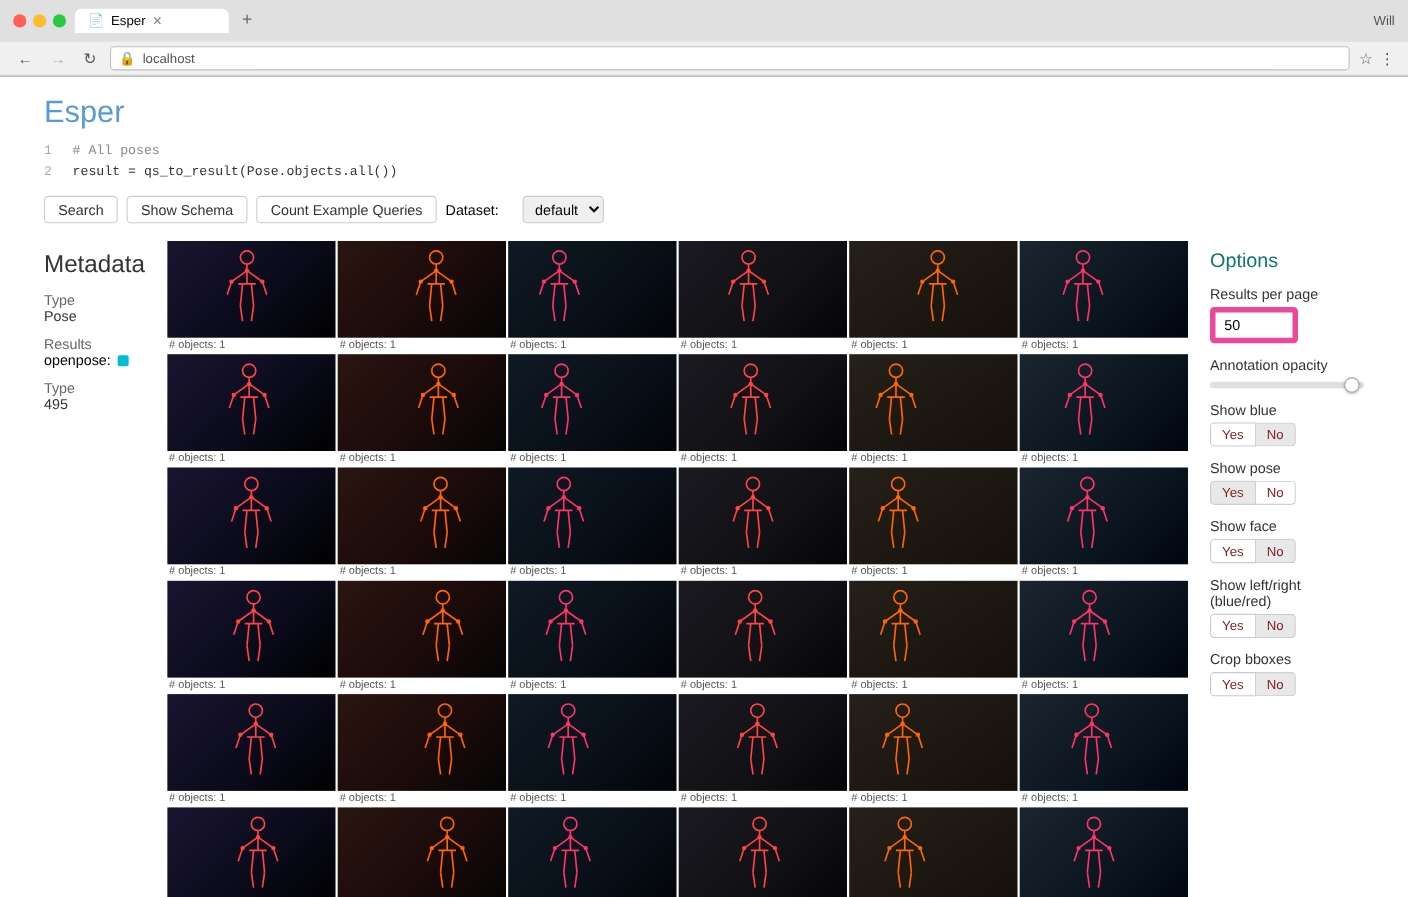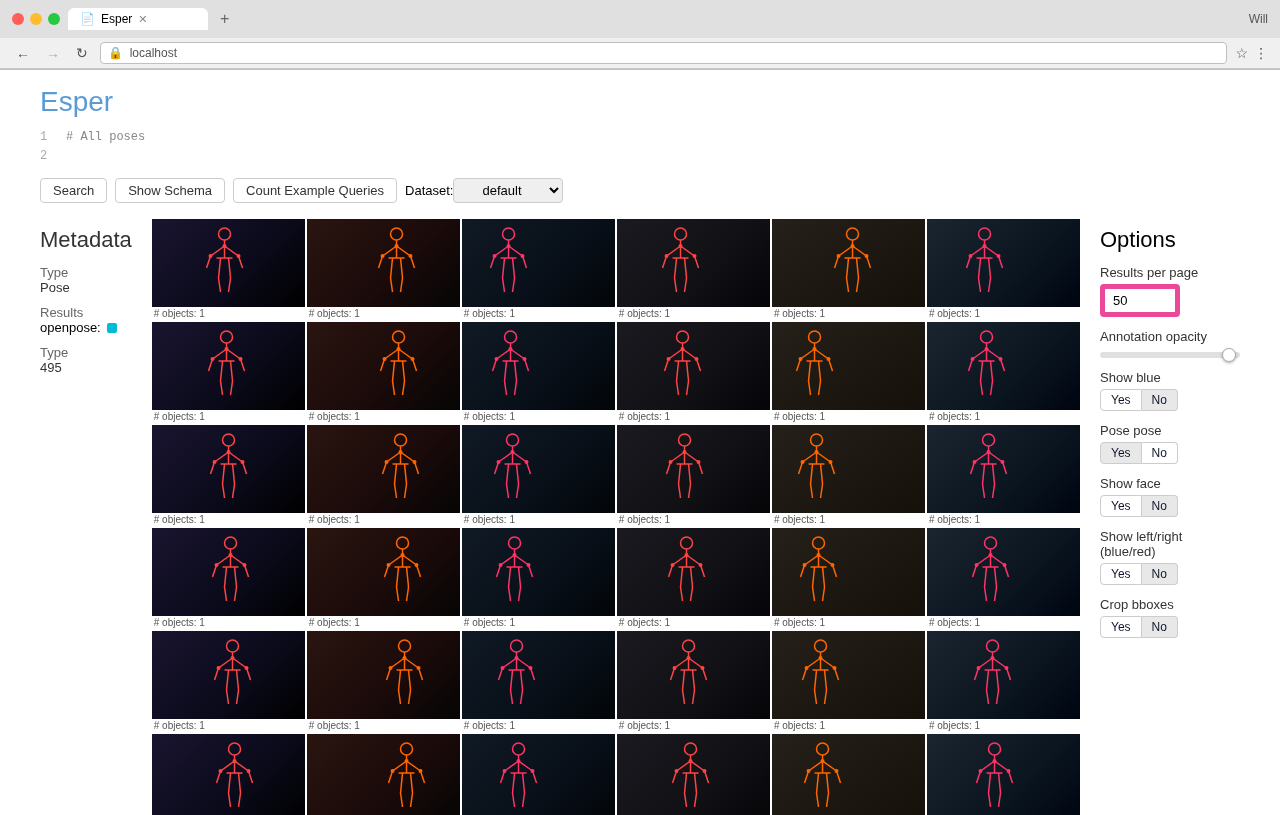--- a/index.html
+++ b/index.html
@@ -28,49 +28,49 @@
     .app-container { background: white; min-height: calc(815px - 80px); display: flex; flex-direction: column; padding: 0 40px; }
     .app-header { padding: 16px 0 8px 0; }
     .app-title { font-size: 28px; font-weight: 300; color: #5b9bd5; margin-bottom: 10px; }
     .code-block { font-family: 'Courier New', monospace; font-size: 12px; color: #333; line-height: 1.6; margin-bottom: 12px; }
     .code-line { display: flex; gap: 12px; }
     .line-num { color: #aaa; min-width: 14px; }
     .code-comment { color: #888; }
     .code-text { color: #333; }
     .toolbar-buttons { display: flex; align-items: flex-end; gap: 8px; margin-bottom: 8px; }
     .btn { border: 1px solid #ccc; background: white; padding: 4px 12px; border-radius: 4px; font-size: 13px; cursor: pointer; color: #333; }
-    .dataset-select { display: flex; align-items: center; gap: 0; font-size: 13px; }
-    .dataset-select select { border: 1px solid #ccc; border-radius: 4px; padding: 3px 24px; font-size: 13px; }
+    .dataset-select { display: flex; align-items: center; gap: 22px; font-size: 13px; }
+    .dataset-select select { border: 1px solid #ccc; border-radius: 4px; padding: 3px 6px; font-size: 13px; }
 
     
     .main-content { display: flex; gap: 0; flex: 1; }
 
     
     .metadata-sidebar { min-width: 110px; padding: 8px 20px 8px 0; }
     .metadata-title { font-size: 22px; font-weight: 400; color: #333; margin-bottom: 12px; }
     .meta-item { margin-bottom: 10px; }
     .meta-label { color: #666; font-size: 13px; }
     .meta-value { color: #333; font-size: 13px; }
     .meta-labeler { display: flex; align-items: center; gap: 6px; }
     .labeler-dot { width: 10px; height: 10px; background: #00bcd4; border-radius: 2px; display: inline-block; }
 
     
     .image-grid-area { flex: 1; overflow-y: auto; }
     .image-grid { display: grid; grid-template-columns: repeat(6, 1fr); gap: 2px; }
 
     
     .options-panel { min-width: 160px; padding: 8px 0 8px 20px; }
-    .options-title { font-size: 22px; font-weight: 400; color: #000000; margin-bottom: 12px; }
+    .options-title { font-size: 18px; font-weight: 400; color: #0f766e; margin-bottom: 12px; }
     .option-item { margin-bottom: 12px; }
     .option-label { font-size: 13px; color: #333; margin-bottom: 4px; }
     .option-input { border: 5px solid #ec4899; border-radius: 4px; padding: 4px 8px; width: 80px; font-size: 13px; }
     .slider-container { position: relative; height: 6px; background: #e0e0e0; border-radius: 3px; margin: 8px 0; }
     .slider-thumb { position: absolute; right: 4px; top: -4px; width: 14px; height: 14px; background: white; border: 1px solid #aaa; border-radius: 50%; box-shadow: 0 1px 3px rgba(0,0,0,0.3); }
     .yes-no-buttons { display: flex; gap: 0; }
-    .yn-btn { border: 1px solid #ccc; background: white; padding: 3px 10px; font-size: 12px; cursor: pointer; color: #0f172a; }
+    .yn-btn { border: 1px solid #ccc; background: white; padding: 3px 10px; font-size: 12px; cursor: pointer; color: #7f1d1d; }
     .yn-btn:first-child { border-radius: 4px 0 0 4px; }
     .yn-btn:last-child { border-radius: 0 4px 4px 0; border-left: none; }
     .yn-btn.active { background: #e8e8e8; }
   </style>
 </head>
 <body>
 
 <div class="browser-chrome">
   <div class="browser-titlebar">
     <div class="window-controls">
@@ -105,20 +105,21 @@
 <div class="app-container">
   <div class="app-header">
     <div class="app-title">Esper</div>
     <div class="code-block">
       <div class="code-line">
         <span class="line-num">1</span>
         <span class="code-comment"># All poses</span>
       </div>
       <div class="code-line">
         <span class="line-num">2</span>
+        <span class="code-text">result = qs_to_result(Pose.objects.all())</span>
       </div>
     </div>
     <div class="toolbar-buttons">
       <button class="btn">Search</button>
       <button class="btn">Show Schema</button>
       <button class="btn">Count Example Queries</button>
       <div class="dataset-select">
         <span>Dataset:</span>
         <select>
           <option>default</option>
@@ -1208,21 +1209,21 @@
 
       <div class="option-item">
         <div class="option-label">Show blue</div>
         <div class="yes-no-buttons">
           <button class="yn-btn">Yes</button>
           <button class="yn-btn active">No</button>
         </div>
       </div>
 
       <div class="option-item">
-        <div class="option-label">Pose pose</div>
+        <div class="option-label">Show pose</div>
         <div class="yes-no-buttons">
           <button class="yn-btn active">Yes</button>
           <button class="yn-btn">No</button>
         </div>
       </div>
 
       <div class="option-item">
         <div class="option-label">Show face</div>
         <div class="yes-no-buttons">
           <button class="yn-btn">Yes</button>

